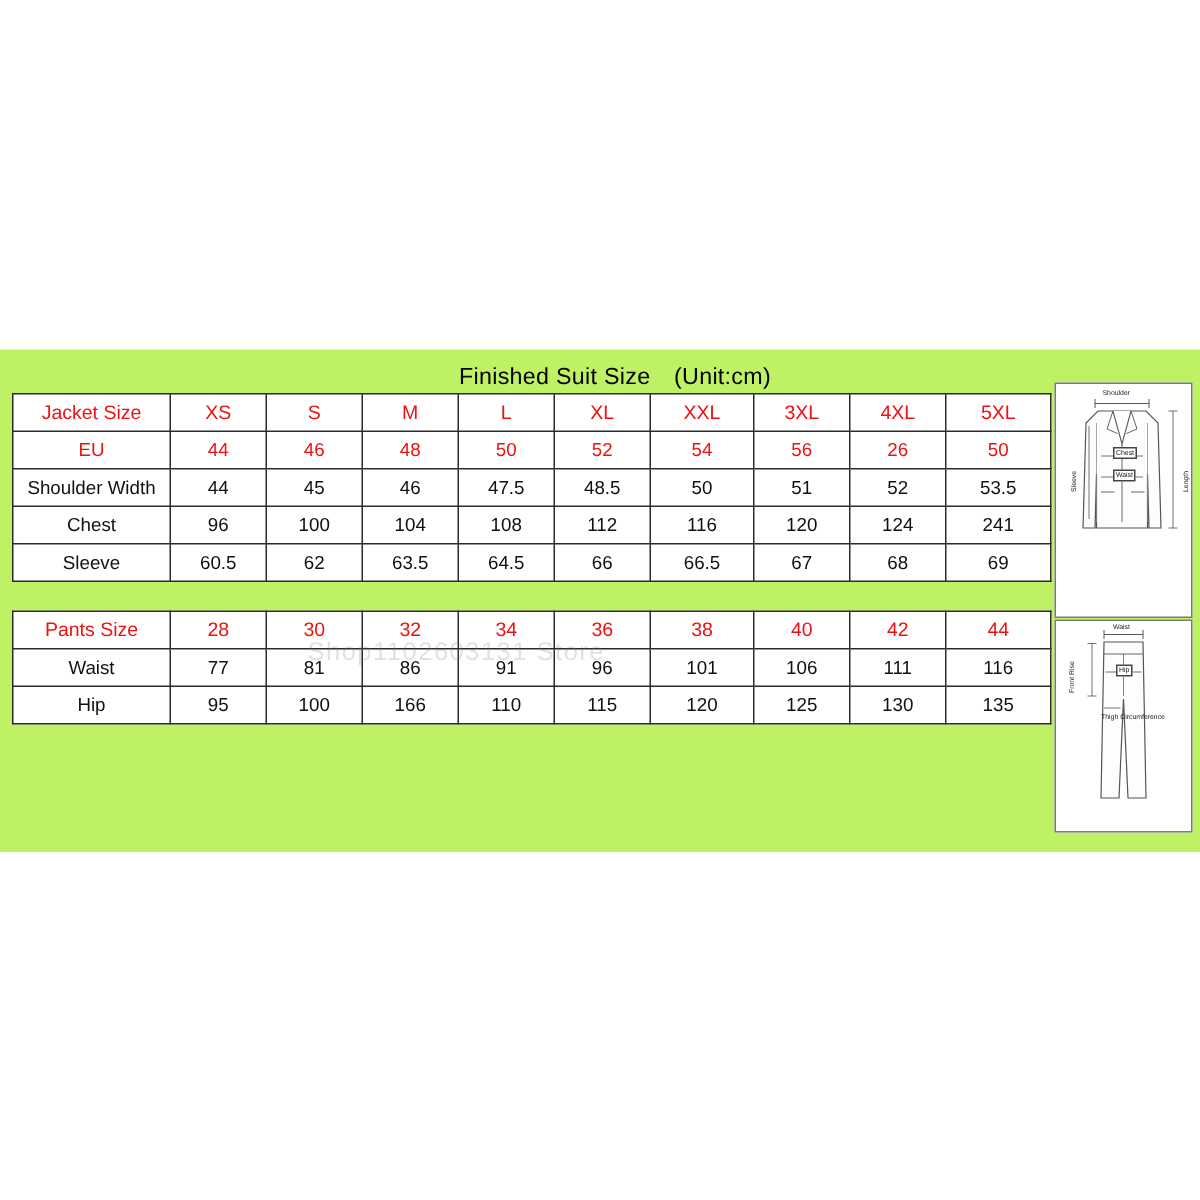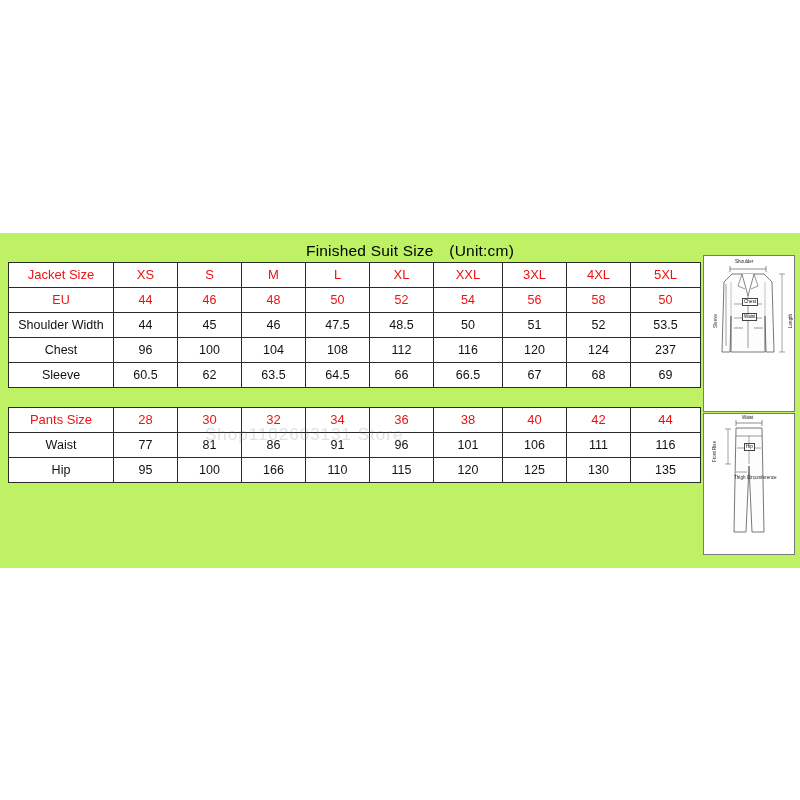--- a/index.html
+++ b/index.html
@@ -179,21 +179,21 @@
 
         <tr>
           <td class="rowhead red">EU</td>
           <td class="red">44</td>
           <td class="red">46</td>
           <td class="red">48</td>
           <td class="red">50</td>
           <td class="red">52</td>
           <td class="red">54</td>
           <td class="red">56</td>
-          <td class="red">58</td>
+          <td class="red">26</td>
           <td class="red">50</td>
         </tr>
 
 
         <tr>
           <td class="rowhead">Shoulder Width</td>
           <td>44</td>
           <td>45</td>
           <td>46</td>
           <td>47.5</td>
@@ -207,21 +207,21 @@
         <tr>
           <td class="rowhead">Chest</td>
           <td>96</td>
           <td>100</td>
           <td>104</td>
           <td>108</td>
           <td>112</td>
           <td>116</td>
           <td>120</td>
           <td>124</td>
-          <td>237</td>
+          <td>241</td>
         </tr>
 
         <tr>
           <td class="rowhead">Sleeve</td>
           <td>60.5</td>
           <td>62</td>
           <td>63.5</td>
           <td>64.5</td>
           <td>66</td>
           <td>66.5</td>

